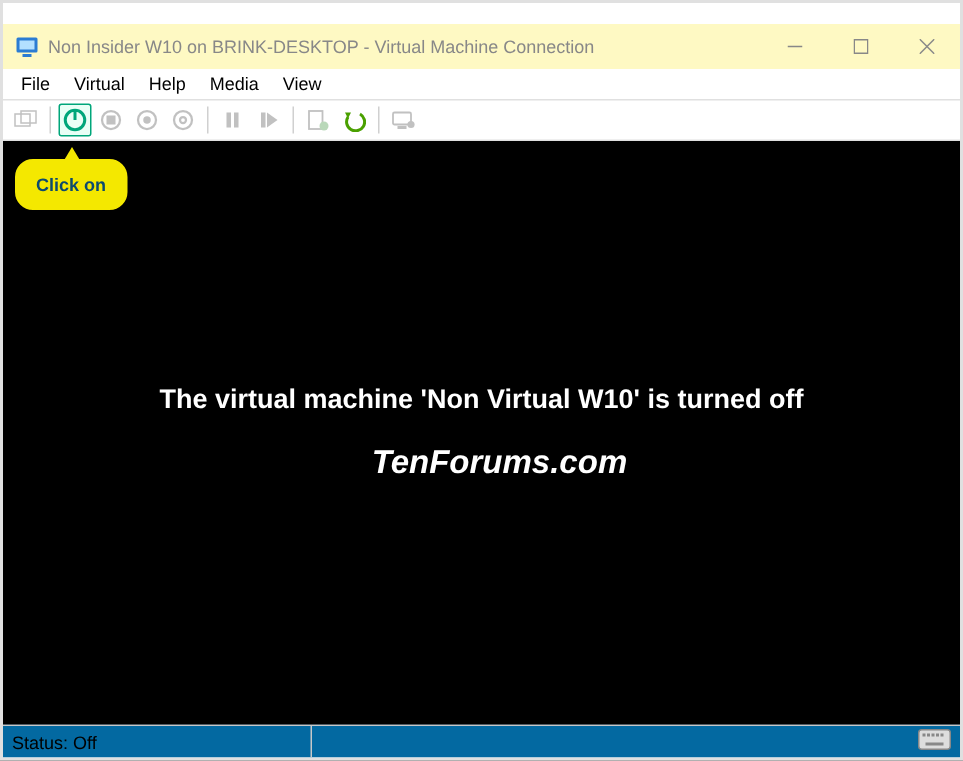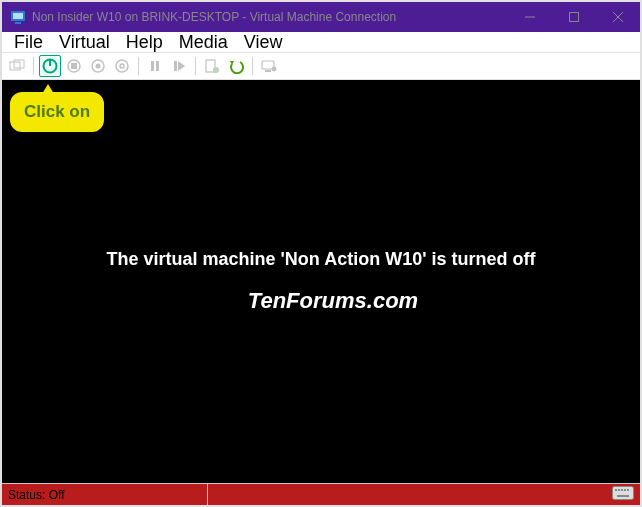--- a/index.html
+++ b/index.html
@@ -13,23 +13,24 @@
     height: 507px;
     overflow: hidden;
     border: 2px solid #e0e0e0;
   }
   .window { display: flex; flex-direction: column; height: 100%; }
   
   .titlebar {
     height: 30px;
     display: flex;
     align-items: center;
-    background: #4c1d95;
+    background: #fef9c3;
     color: #999;
     padding-left: 8px;
+    margin-top: 14px;
   }
   .titlebar .app-icon { width: 16px; height: 16px; margin-right: 6px; display:inline-flex; }
   .titlebar .title { flex: 1; font-size: 12px; color: #888; }
   .titlebar .win-controls { display: flex; }
   .titlebar .win-btn {
     width: 44px; height: 30px;
     display: flex; align-items: center; justify-content: center;
     color: #888;
   }
   .titlebar .win-btn svg { width: 10px; height: 10px; }
@@ -37,21 +38,21 @@
   .menubar {
     height: 20px;
     display: flex;
     align-items: center;
     padding: 0 4px;
     background: #fff;
     color: #000;
   }
   .menubar .menu-item {
     padding: 2px 8px;
-    font-size: 18px;
+    font-size: 12px;
   }
   
   .toolbar {
     height: 28px;
     display: flex;
     align-items: center;
     padding: 0 4px;
     background: #fff;
     border-top: 1px solid #e0e0e0;
     border-bottom: 1px solid #e0e0e0;
@@ -98,23 +99,23 @@
   }
   
   .callout {
     position: absolute;
     top: 10px;
     left: 6px;
     background: #f4e800;
     border: 2px solid #000;
     border-radius: 14px;
     padding: 10px 14px;
-    font-size: 17px;
+    font-size: 12px;
     font-weight: bold;
-    color: #4d7c0f;
+    color: #0c4a6e;
   }
   .callout::before {
     content: "";
     position: absolute;
     top: -12px;
     left: 30px;
     border-left: 8px solid transparent;
     border-right: 8px solid transparent;
     border-bottom: 12px solid #000;
   }
@@ -125,21 +126,21 @@
     left: 32px;
     border-left: 6px solid transparent;
     border-right: 6px solid transparent;
     border-bottom: 10px solid #f4e800;
   }
   
   .statusbar {
     height: 22px;
     display: flex;
     align-items: center;
-    background: #b91c1c;
+    background: #0369a1;
     border-top: 1px solid #c8c8c8;
     font-size: 12px;
     color: #000;
     padding: 0 6px;
   }
   .statusbar .status-text { flex: 0 0 200px; border-right: 1px solid #c8c8c8; height: 100%; display:flex; align-items:center; }
   .statusbar .spacer { flex: 1; }
   .statusbar .kbd-icon { width: 22px; height: 14px; }
 </style>
 </head>
@@ -249,21 +250,21 @@
           <rect x="4" y="12" width="6" height="2" fill="#777"></rect>
           <circle cx="13" cy="11" r="2.4" fill="#777"></circle>
         </svg>
     </div>
   </div>
 
   <div class="content">
     <div class="callout">
       <span>Click on</span>
     </div>
-    <div class="heading">The virtual machine 'Non Action W10' is turned off</div>
+    <div class="heading">The virtual machine 'Non Virtual W10' is turned off</div>
     <div class="watermark">TenForums.com</div>
   </div>
 
   <div class="statusbar">
     <div class="status-text">Status: Off</div>
     <div class="spacer"></div>
     <div>
       <svg class="kbd-icon" viewBox="0 0 22 14">
           <rect x="0.5" y="0.5" width="21" height="13" rx="2" fill="#ddd" stroke="#888"></rect>
           <rect x="3" y="3" width="2" height="2" fill="#888"></rect>

